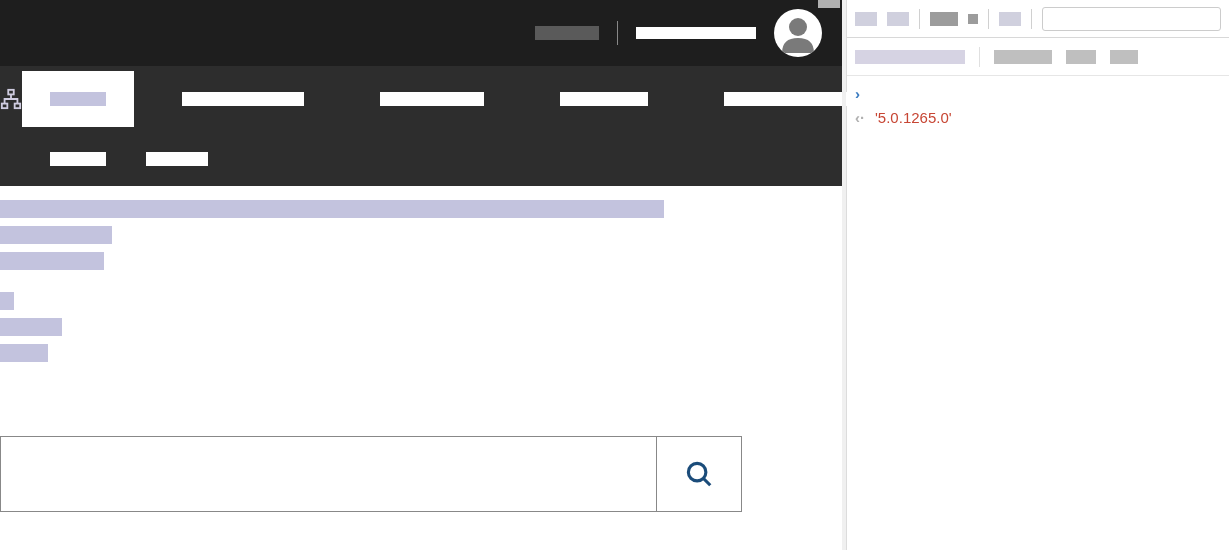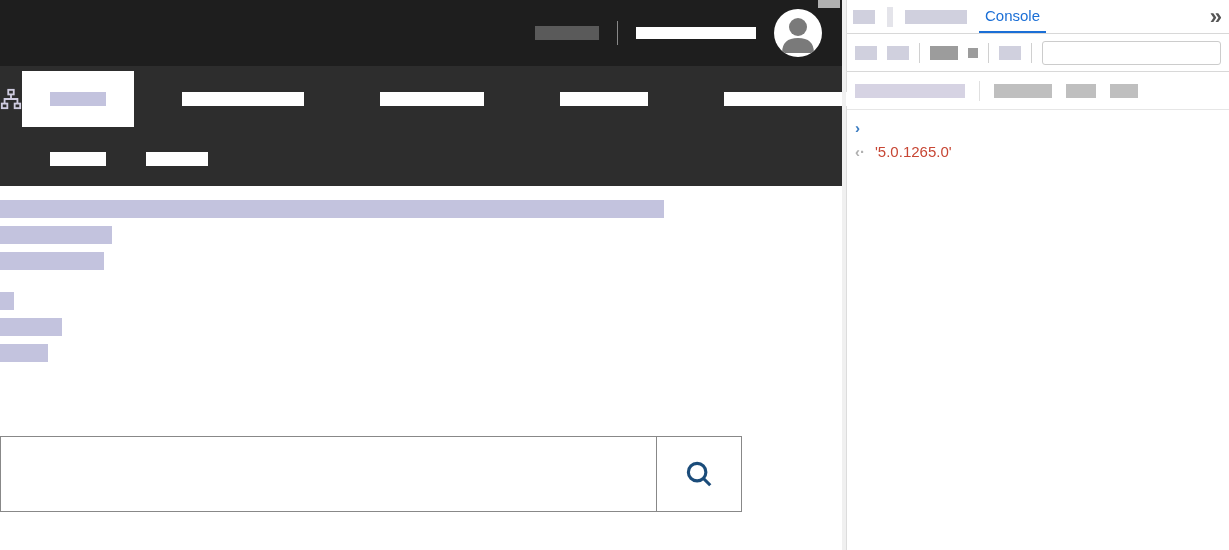--- a/index.html
+++ b/index.html
@@ -142,27 +142,20 @@
   </div>
 
 </div>
 
 <div class="splitter">
   <div class="splitter-handle"></div>
 </div>
 
 <div class="devtools-pane">
 
-  <div class="dt-tabs">
-    <span class="stub" style="width:22px"></span>
-    <span class="stub" style="width:6px;height:20px;background:#e4e4ea"></span>
-    <span class="stub" style="width:62px"></span>
-    <span class="dt-tab active">Console</span>
-    <span class="dt-expand">»</span>
-  </div>
 
   <div class="dt-toolbar">
     <span class="stub" style="width:22px"></span>
     <span class="stub" style="width:22px"></span>
     <span class="vs"></span>
     <span class="stub grey" style="width:28px"></span>
     <span class="stub grey tiny"></span>
     <span class="vs"></span>
     <span class="stub" style="width:22px"></span>
     <span class="vs"></span>

